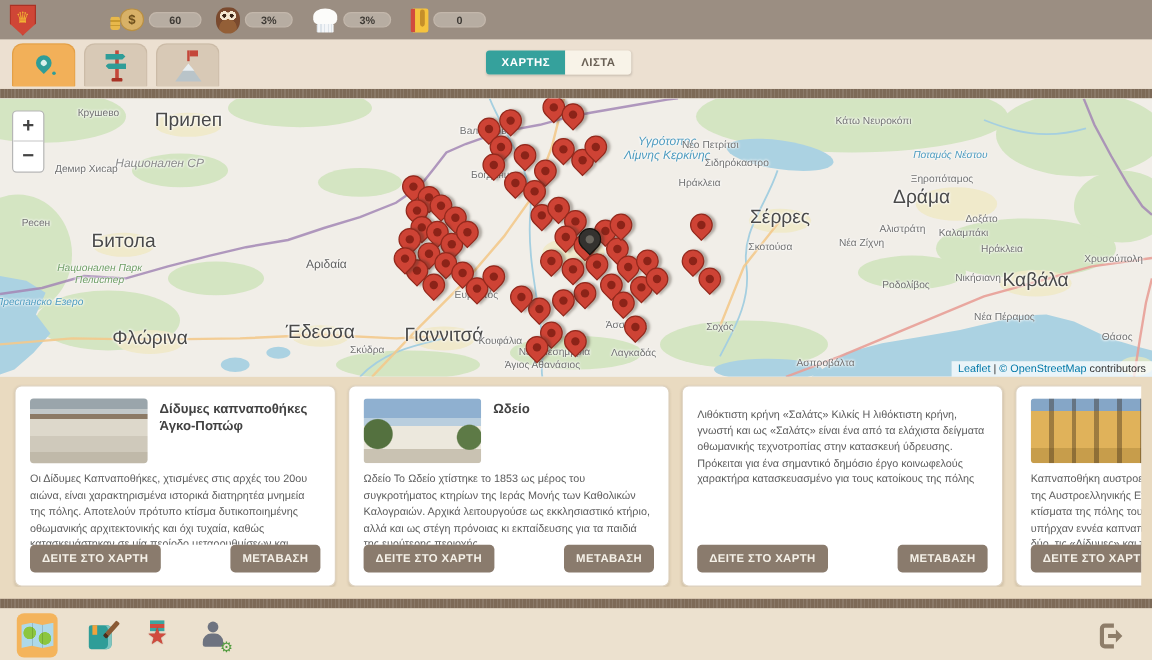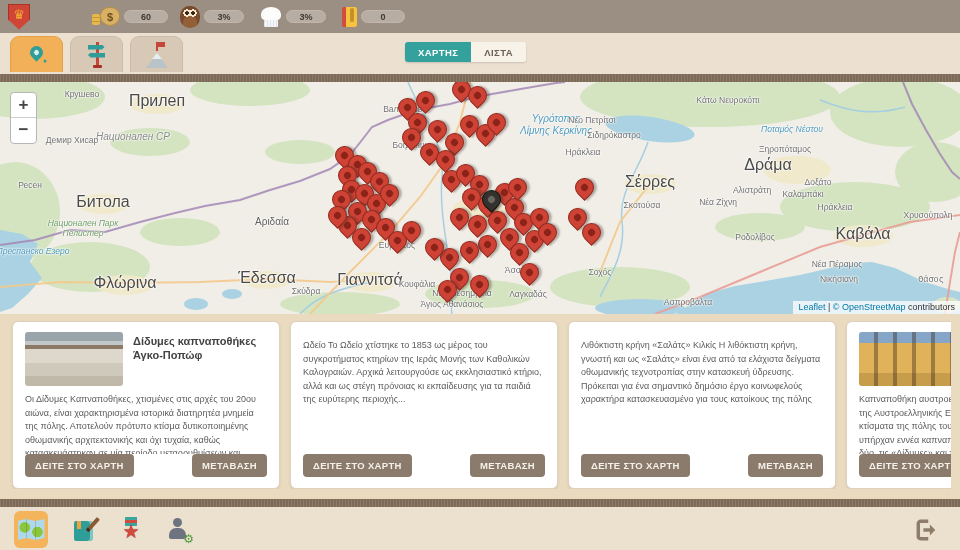--- a/index.html
+++ b/index.html
@@ -286,25 +286,25 @@
         <span class="mlabel small" style="left: 728px; top: 18px;">Κάτω Νευροκόπι</span>
         <span class="mlabel water small" style="left: 792px; top: 8px; margin-top: 39px;">Ποταμός Νέστου</span>
         <span class="mlabel small" style="left: 785px; top: 67px;">Ξηροπόταμος</span>
         <span class="mlabel city" style="left: 768px; top: 83px;">Δράμα</span>
         <span class="mlabel small" style="left: 818px; top: 100px;">Δοξάτο</span>
         <span class="mlabel small" style="left: 752px; top: 108px;">Αλιστράτη</span>
         <span class="mlabel small" style="left: 803px; top: 112px;">Καλαμπάκι</span>
         <span class="mlabel small" style="left: 718px; top: 120px;">Νέα Ζίχνη</span>
         <span class="mlabel small" style="left: 835px; top: 125px;">Ηράκλεια</span>
         <span class="mlabel small" style="left: 928px; top: 133px;">Χρυσούπολη</span>
-        <span class="mlabel small" style="left: 839px; top: 149px; margin-top: 48px;">Νικήσιανη</span>
+        <span class="mlabel small" style="left: 815px; top: 149px;">Νικήσιανη</span>
         <span class="mlabel small" style="left: 755px; top: 155px;">Ροδολίβος</span>
         <span class="mlabel city" style="left: 863px; top: 152px;">Καβάλα</span>
         <span class="mlabel small" style="left: 837px; top: 182px;">Νέα Πέραμος</span>
-        <span class="mlabel small" style="left: 931px; top: 198px; font-family: Liberation Mono, monospace;">Θάσος</span>
+        <span class="mlabel small" style="left: 931px; top: 198px;">Θάσος</span>
         <span class="mlabel small" style="left: 688px; top: 220px;">Ασπροβάλτα</span>
         <span class="mlabel city" style="left: 370px; top: 198px;">Γιαννιτσά</span>
         <span class="mlabel small" style="left: 417px; top: 202px;">Κουφάλια</span>
         <span class="mlabel small" style="left: 462px; top: 211px;">Νέα Μεσημβρία</span>
         <span class="mlabel small" style="left: 452px; top: 222px;">Άγιος Αθανάσιος</span>
         <span class="mlabel small" style="left: 522px; top: 188px;">Άσσηρος</span>
         <span class="mlabel small" style="left: 528px; top: 212px;">Λαγκαδάς</span>
         <span class="mlabel small" style="left: 600px; top: 190px;">Σοχός</span>
         <span class="mlabel small" style="left: 397px; top: 163px;">Ευρωπός</span>
       </div>
@@ -391,20 +391,24 @@
           <div class="title">Δίδυμες καπναποθήκες Άγκο-Ποπώφ</div>
         </div>
         <div class="desc">Οι Δίδυμες Καπναποθήκες, χτισμένες στις αρχές του 20ου αιώνα, είναι χαρακτηρισμένα ιστορικά διατηρητέα μνημεία της πόλης. Αποτελούν πρότυπο κτίσμα δυτικοποιημένης οθωμανικής αρχιτεκτονικής και όχι τυχαία, καθώς κατασκευάστηκαν σε μία περίοδο μεταρρυθμίσεων και υιοθέτησης δυτικών μεθόδων στην οθωμανική αυτοκρατορία...</div>
         <div class="btns">
           <button class="cbtn">ΔΕΙΤΕ ΣΤΟ ΧΑΡΤΗ</button>
           <button class="cbtn">ΜΕΤΑΒΑΣΗ</button>
         </div>
       </article>
 
       <article class="card">
+        <div class="head">
+          <div class="photo p1"></div>
+          <div class="title">Ωδείο</div>
+        </div>
         <div class="desc">Ωδείο Το Ωδείο χτίστηκε το 1853 ως μέρος του συγκροτήματος κτηρίων της Ιεράς Μονής των Καθολικών Καλογραιών. Αρχικά λειτουργούσε ως εκκλησιαστικό κτήριο, αλλά και ως στέγη πρόνοιας κι εκπαίδευσης για τα παιδιά της ευρύτερης περιοχής...</div>
         <div class="btns">
           <button class="cbtn">ΔΕΙΤΕ ΣΤΟ ΧΑΡΤΗ</button>
           <button class="cbtn">ΜΕΤΑΒΑΣΗ</button>
         </div>
       </article>
 
       <article class="card">
         <div class="desc">Λιθόκτιστη κρήνη «Σαλάτς» Κιλκίς Η λιθόκτιστη κρήνη, γνωστή και ως «Σαλάτς» είναι ένα από τα ελάχιστα δείγματα οθωμανικής τεχνοτροπίας στην κατασκευή ύδρευσης. Πρόκειται για ένα σημαντικό δημόσιο έργο κοινωφελούς χαρακτήρα κατασκευασμένο για τους κατοίκους της πόλης και τα ζώα τους, όπου χαραγμένη στα αραβικά φαίνεται η επιγραφή "Εν ονόματι του υψίστου Θεού-εύχεστε δια τους κτήτορας της πηγής αυ...</div>
         <div class="btns">

